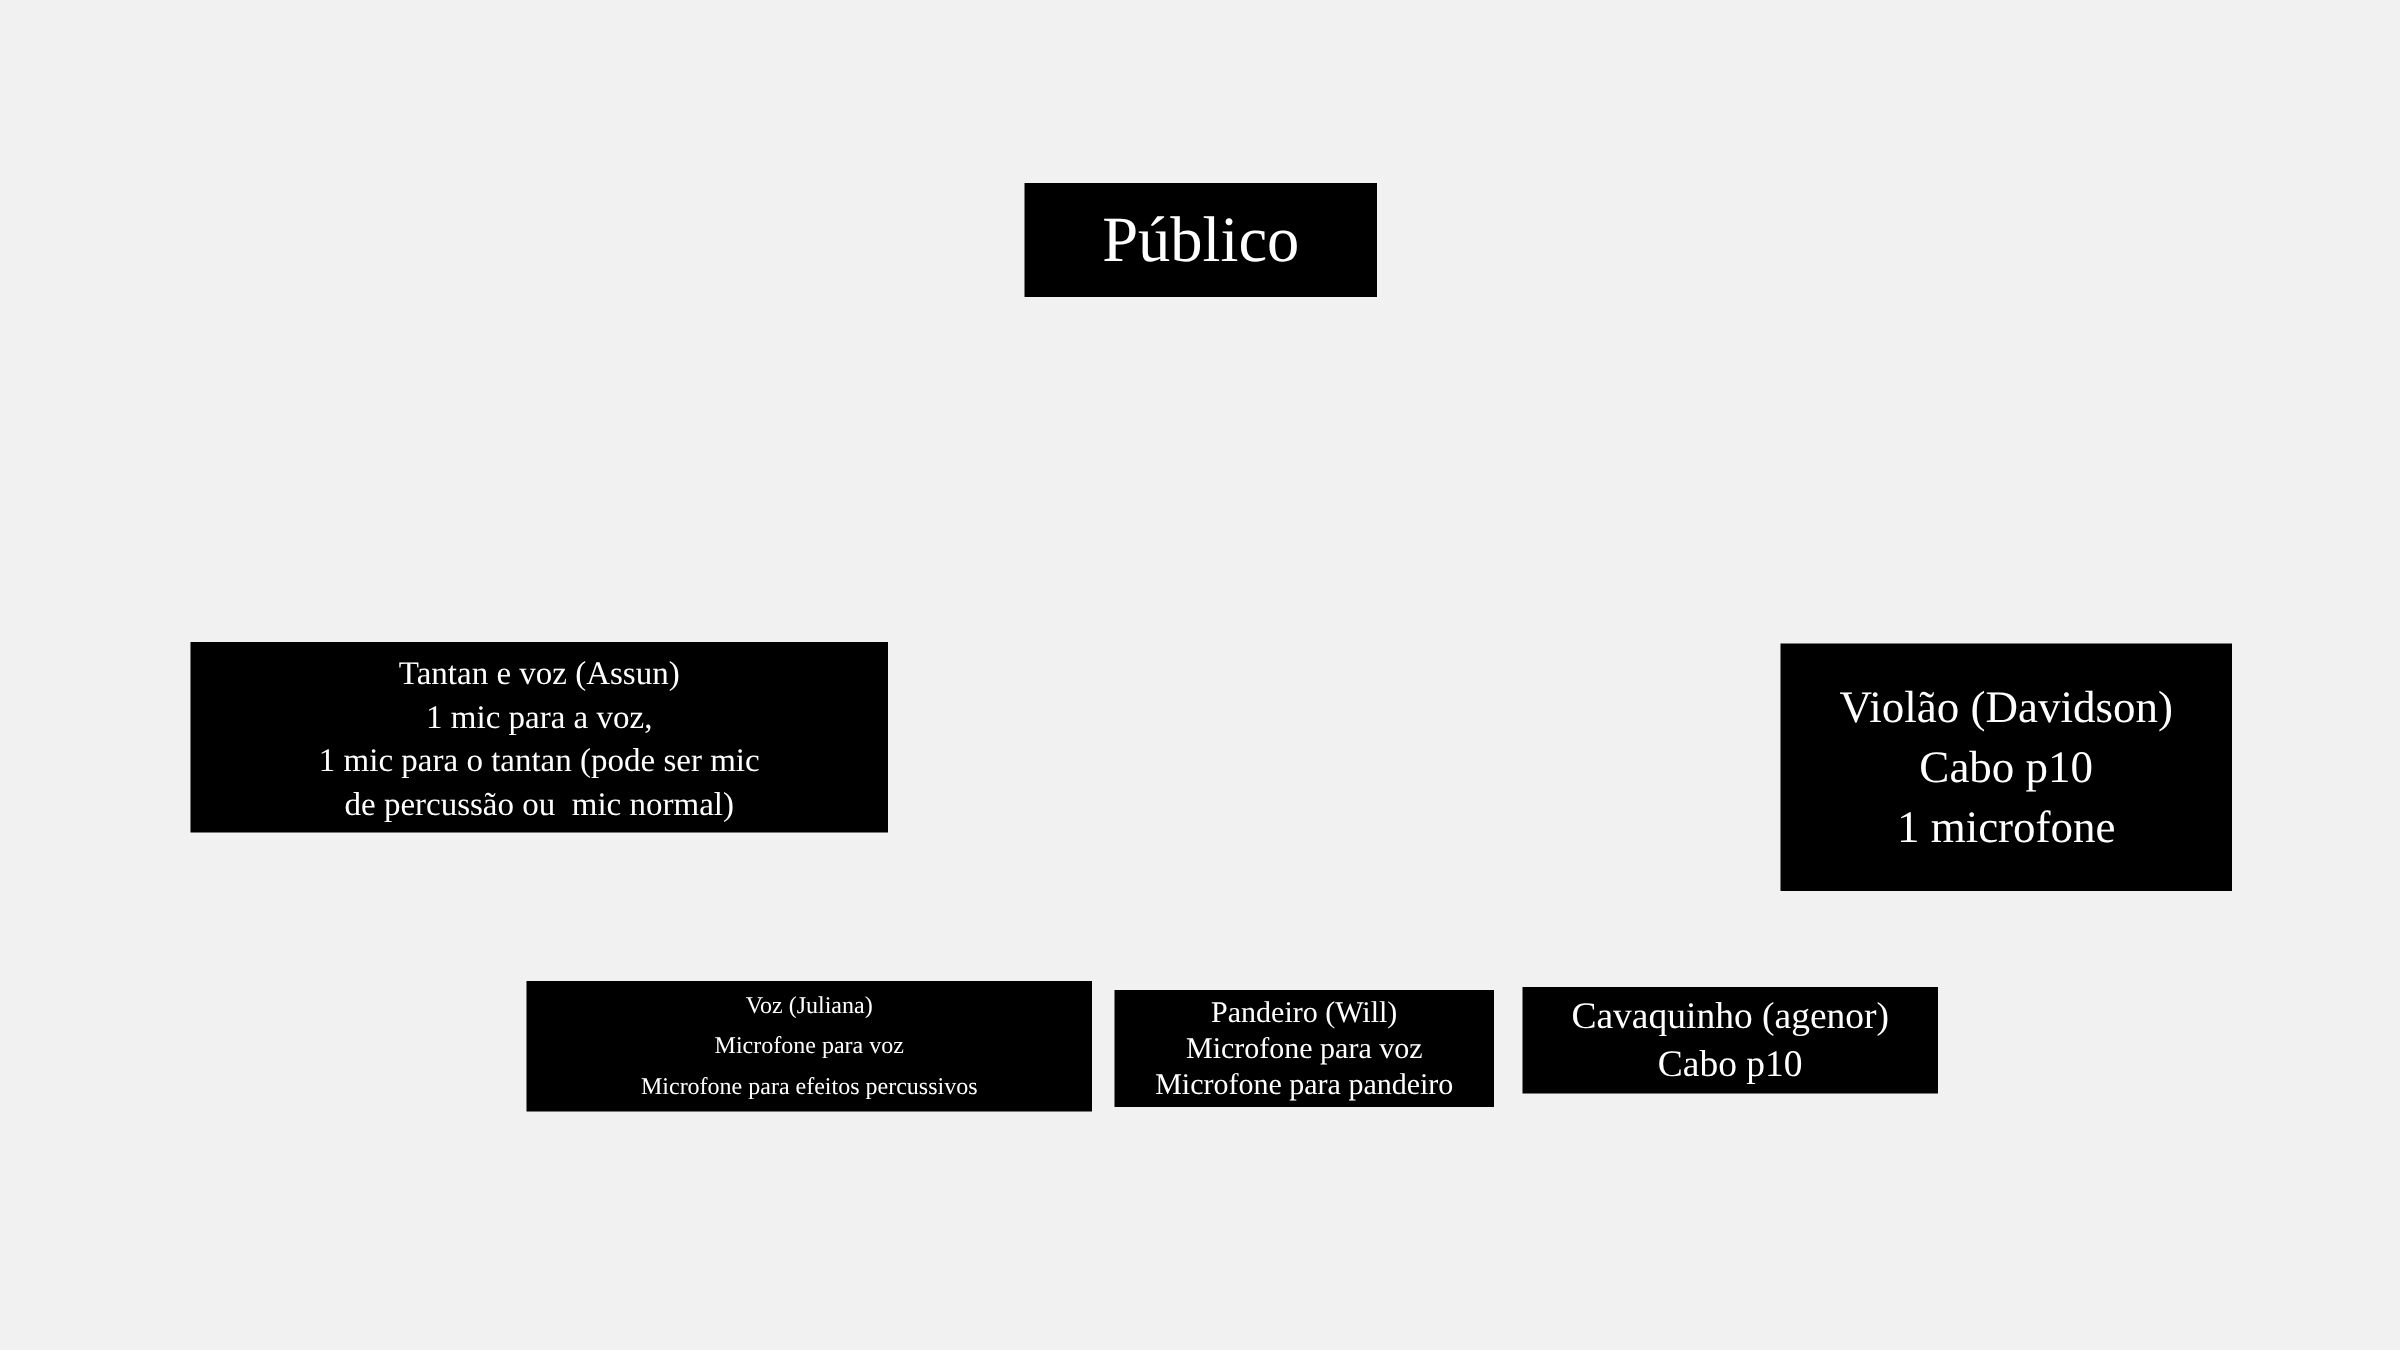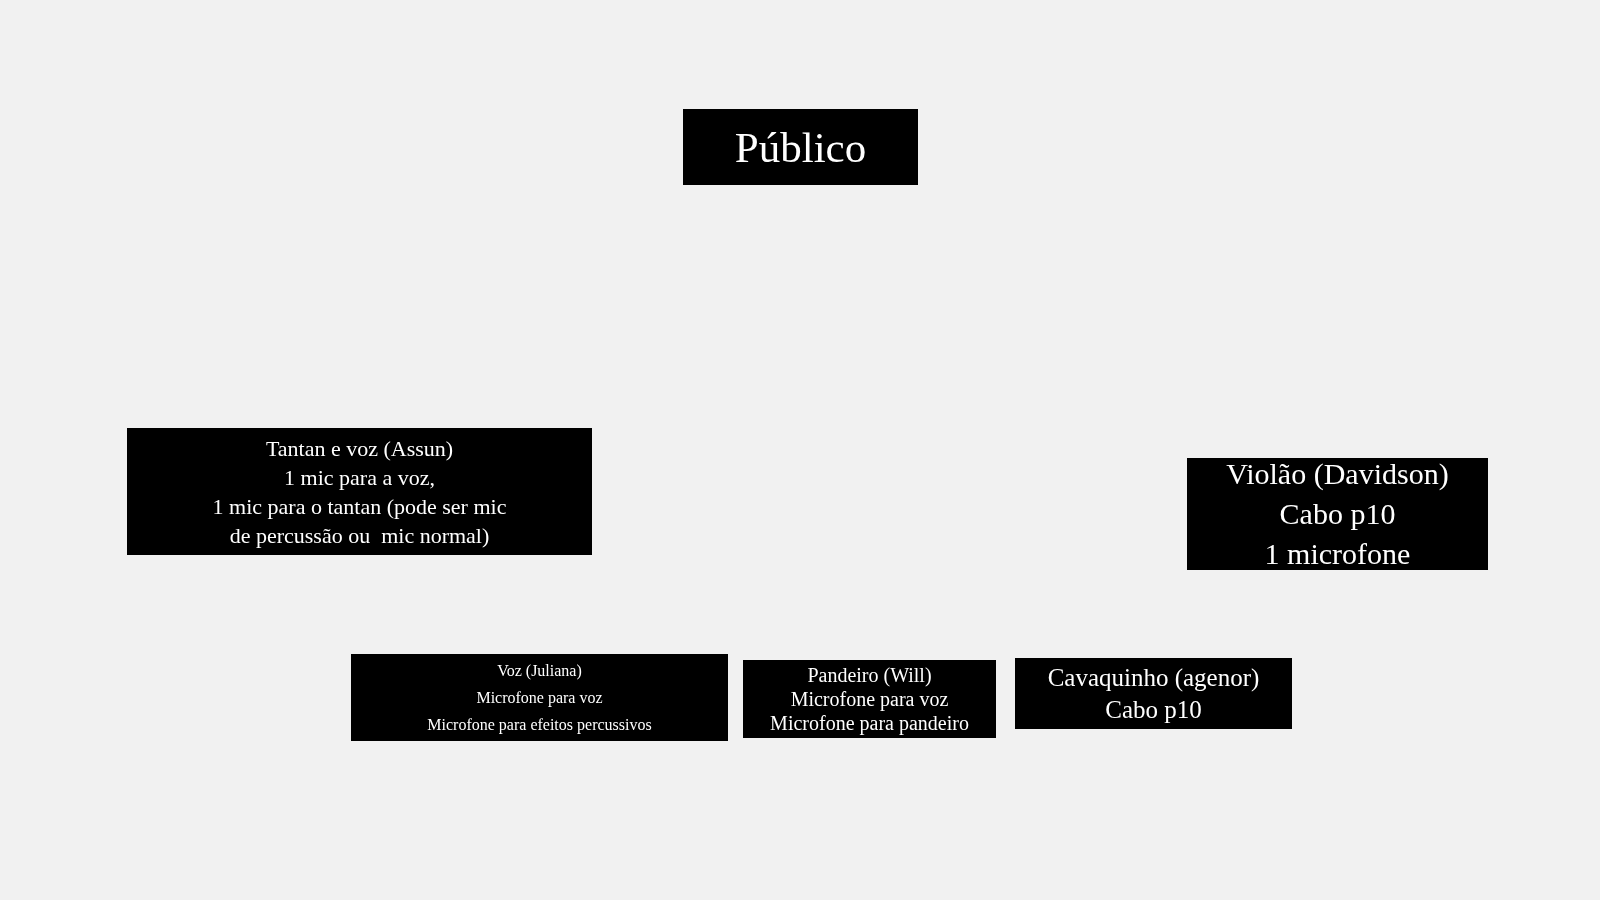--- a/index.html
+++ b/index.html
@@ -29,23 +29,23 @@
     justify-content: center;
     text-align: center;
     white-space: pre-wrap;
     font-variant-numeric: oldstyle-nums;
     font-feature-settings: "onum" 1;
     box-sizing: border-box;
   }
   .box span { display: block; }
 
   .box-melanina   { left: 127px;  top: 63px;  width: 320px; height: 82px;  font-size: 47px; }
-  .box-publico    { left: 683px;  top: 109px; width: 235px; height: 76px;  font-size: 43px; }
+  .box-publico    { left: 683px;  top: 122px; width: 235px; height: 76px;  font-size: 43px; }
   .box-tantan     { left: 127px;  top: 428px; width: 465px; height: 127px; font-size: 22px; line-height: 29px; }
-  .box-violao     { left: 1187px; top: 429px; width: 301px; height: 112px; font-size: 30px; line-height: 40px; margin-top: 29px; }
+  .box-violao     { left: 1187px; top: 429px; width: 301px; height: 165px; font-size: 30px; line-height: 40px; }
   .box-voz        { left: 351px;  top: 654px; width: 377px; height: 87px;  font-size: 16px; line-height: 27px; }
   .box-pandeiro   { left: 743px;  top: 660px; width: 253px; height: 78px;  font-size: 20px; line-height: 24px; }
   .box-cavaquinho { left: 1015px; top: 658px; width: 277px; height: 71px;  font-size: 25px; line-height: 32px; }
 </style>
 </head>
 <body>
 
 <div class="stage">
 
 

